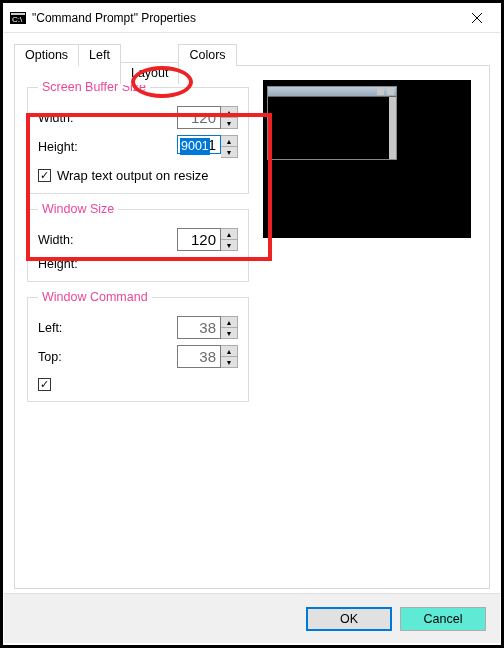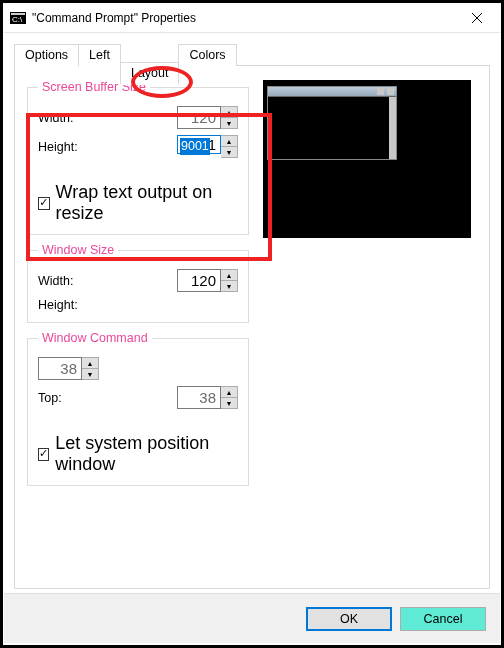--- a/index.html
+++ b/index.html
@@ -29,21 +29,21 @@
   .frow { display: flex; align-items: center; margin-top: 6px; }
   .flabel { flex: 1; font-size: 12.5px; }
   .spin { display: flex; align-items: stretch; height: 23px; }
   .spin input { width: 44px; border: 1px solid #7a7a7a; font-size: 15px; padding: 0 4px; text-align: right; background: #fff; }
   .spin input[disabled] { background: #fff; color: #6d6d6d; }
   .spin .selwrap { position: relative; display: inline-block; }
   .spin .selwrap .hl { position: absolute; left: 3px; top: 3px; height: 17px; background: #0078d7; color: #fff; font-size: 12.5px; line-height: 17px; padding: 0 1px; }
   .spin .btns { display: flex; flex-direction: column; border: 1px solid #acacac; border-left: none; width: 17px; }
   .spin .btns .b { flex: 1; display: flex; align-items: center; justify-content: center; font-size: 7px; color: #000; background: #e1e1e1; border-bottom: 1px solid #acacac; }
   .spin .btns .b:last-child { border-bottom: none; }
-  .check { display: flex; align-items: center; margin-top: 24px; font-size: 18px; }
+  .check { display: flex; align-items: center; margin-top: 10px; font-size: 13px; }
   .check .box { width: 13px; height: 13px; border: 1px solid #333; margin-right: 6px; display: flex; align-items: center; justify-content: center; font-size: 10px; line-height: 10px; }
   .check .box.checked::after { content: "✓"; font-size: 11px; position: relative; top: -1px; }
 
   .red-box { position: absolute; border: 4px solid #e22; left: 22px; top: 80px; width: 246px; height: 148px; pointer-events: none; z-index: 5; }
 
   .preview-label { font-size: 12.5px; margin-bottom: 4px; }
   .preview { width: 208px; height: 158px; background: #000; position: relative; }
   .pwin { position: absolute; left: 4px; top: 6px; width: 130px; height: 74px; border: 1px solid #888; background: #1a1a1a; }
   .pwin .ptitle { height: 10px; background: linear-gradient(#bcd, #9ab); border-bottom: 1px solid #666; position: relative; }
   .pwin .ptitle::before { content: ""; position: absolute; right: 12px; top: 1px; width: 7px; height: 7px; background: #c8c8c8; }
@@ -134,41 +134,41 @@
               </div>
             </div>
             <div class="frow">
               <span class="flabel">Height:</span>
             </div>
           </fieldset>
 
           <fieldset>
             <legend>Window Command</legend>
             <div class="frow">
+              <span class="flabel">Left:</span>
               <div class="spin">
                 <input disabled="" value="38" style="">
                 <div class="btns">
                       <div class="b">▲</div>
                       <div class="b">▼</div>
                     </div>
               </div>
             </div>
             <div class="frow">
               <span class="flabel">Top:</span>
               <div class="spin">
                 <input disabled="" value="38" style="">
                 <div class="btns">
                       <div class="b">▲</div>
                       <div class="b">▼</div>
                     </div>
               </div>
             </div>
             <label class="check">
               <span class="box checked"></span>
-              <span>Let system position window</span>
             </label>
           </fieldset>
 
         </div>
         <div class="rightcol">
           <div class="preview">
             <div class="pwin">
               <div class="ptitle"></div>
               <div class="pbody"></div>
               <div class="pscroll"></div>

